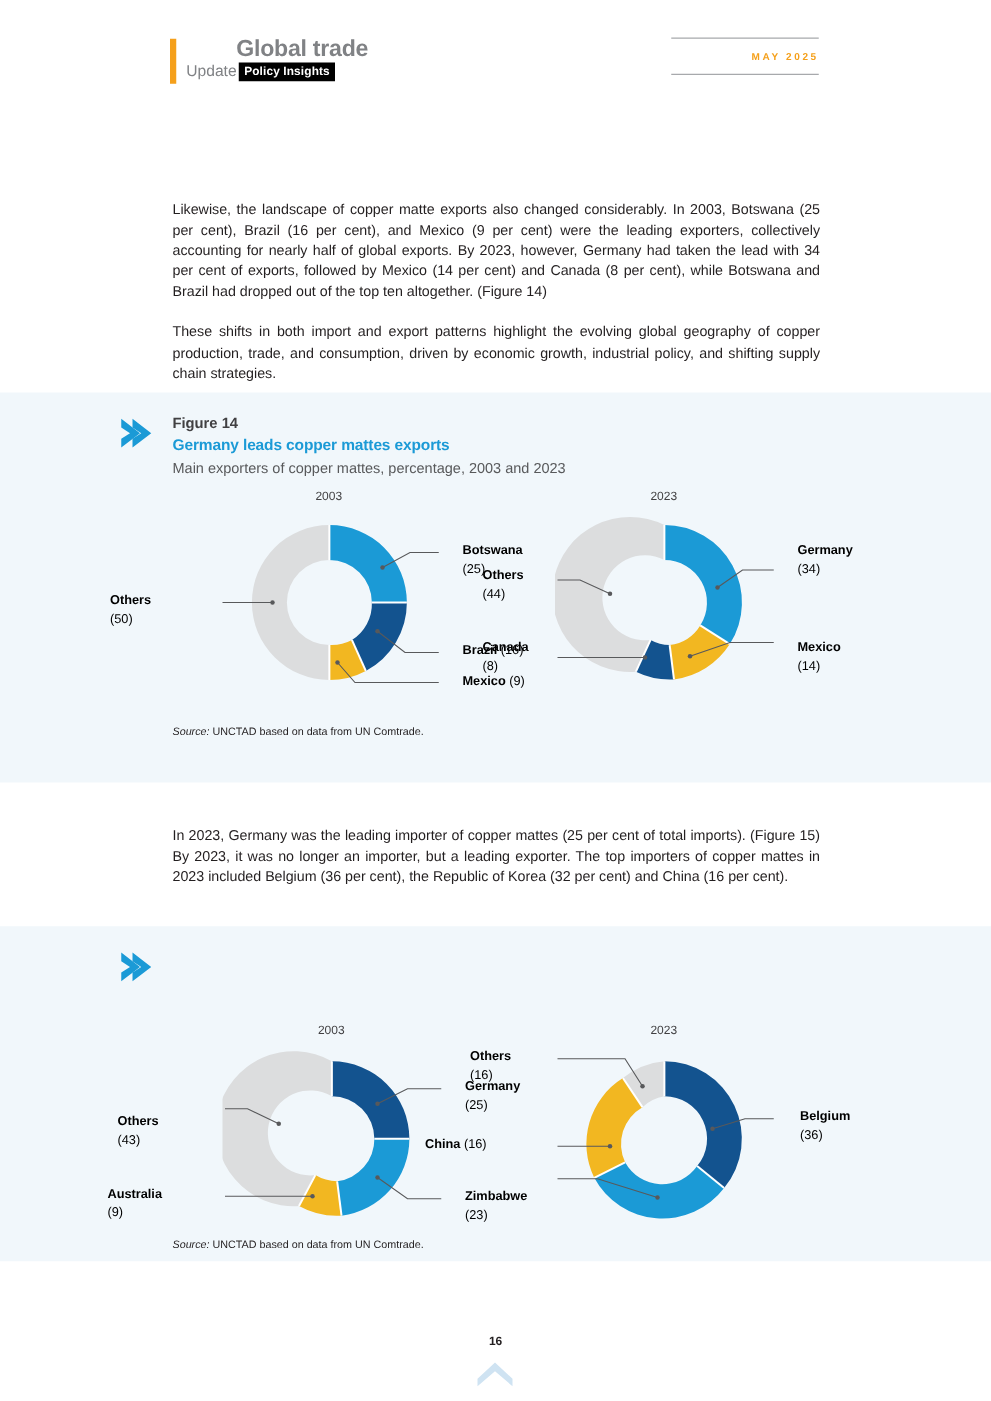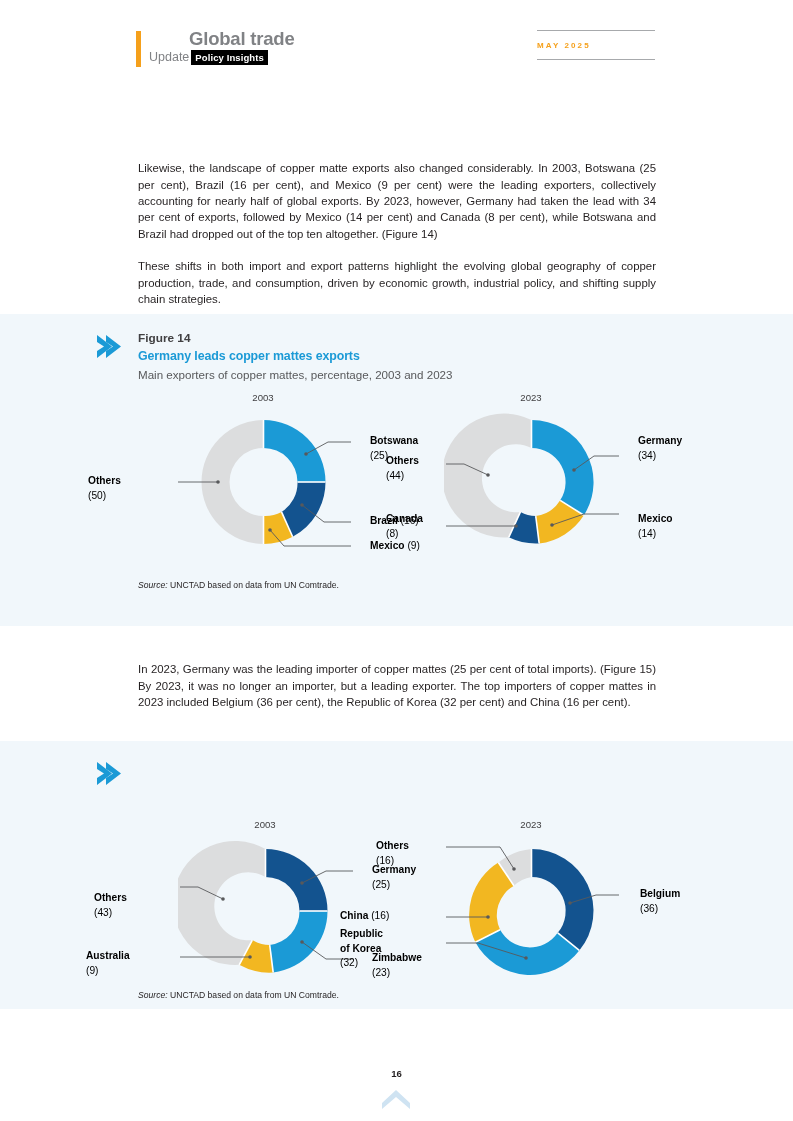--- a/index.html
+++ b/index.html
@@ -61,21 +61,21 @@
   }
   .date-box {
     position: absolute;
     left: 537px; top: 30px;
     width: 118px;
     border-top: 1px solid #a7a9ac;
     border-bottom: 1px solid #a7a9ac;
     height: 28px;
     display: flex;
     align-items: center;
-    justify-content: flex-start;
+    justify-content: flex-end;
   }
   .date-text {
     font-size: 8px;
     color: #f5a01b;
     letter-spacing: 2.1px;
     font-weight: bold;
   }
 
   
   .para {
@@ -390,25 +390,20 @@
       <circle cx="44" cy="78" r="1.8" fill="#58595b"></circle>
       <path d="M 44 78 L 2 78" stroke="#58595b" stroke-width="0.9" fill="none"></path>
       <circle cx="70" cy="30" r="1.8" fill="#58595b"></circle>
       <path d="M 70 30 L 56 8 L 2 8" stroke="#58595b" stroke-width="0.9" fill="none"></path>
     </svg>
 
     <div class="dlabel right" style="left:200px; top:68px;">
       <span class="nm">Belgium</span><br>
       <span class="vl">(36)</span>
     </div>
-    <div class="dlabel left" style="left:-56px; top:108px; width:102px;">
-      <span class="nm">Republic</span><br>
-      <span class="nm">of Korea</span><br>
-      <span class="vl">(32)</span>
-    </div>
     <div class="dlabel left" style="left:-56px; top:90px; width:102px;">
       <span class="nm">China</span>
       <span class="vl">(16)</span>
     </div>
     <div class="dlabel left" style="left:-20px; top:20px; width:66px;">
       <span class="nm">Others</span><br>
       <span class="vl">(16)</span>
     </div>
   </div>
 

